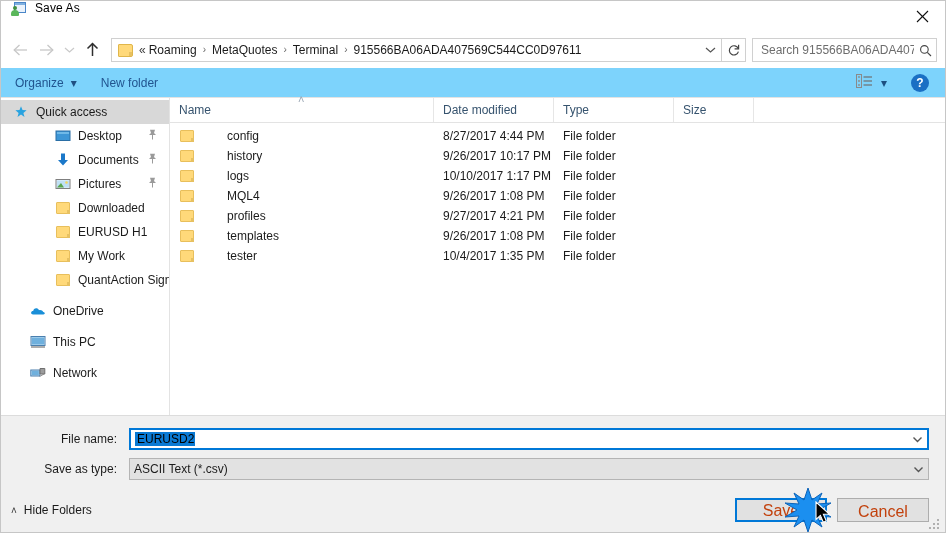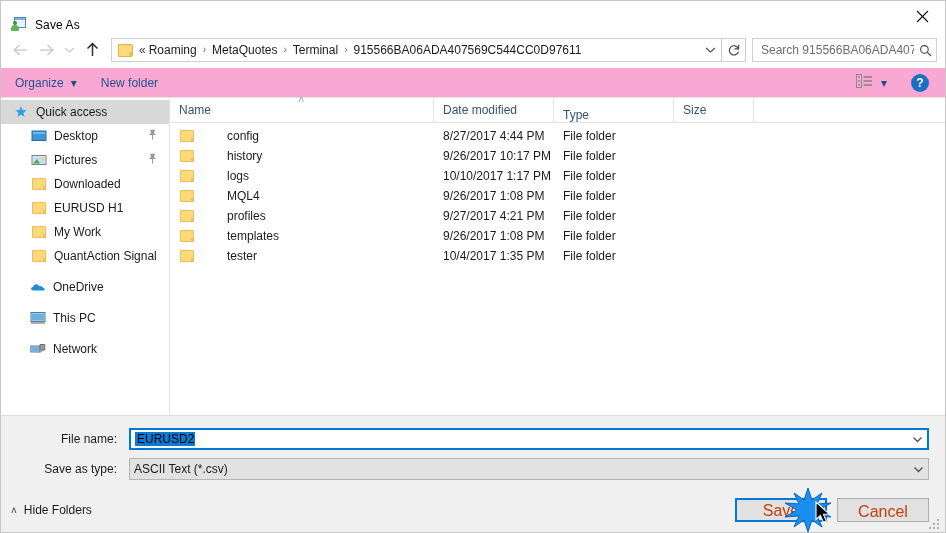--- a/index.html
+++ b/index.html
@@ -23,21 +23,21 @@
     display: flex;
     flex-direction: column;
   }
 
   
   .titlebar {
     height: 31px;
     flex: 0 0 31px;
     background: #ffffff;
     display: flex;
-    align-items: flex-end;
+    align-items: flex-start;
     position: relative;
   }
   .title-icon {
     width: 16px; height: 16px;
     margin-left: 10px; margin-right: 8px;
     position: relative;
   }
   .title-icon .win {
     position: absolute; left: 3px; top: 1px;
     width: 12px; height: 11px;
@@ -179,21 +179,21 @@
     display: flex; align-items: center; justify-content: center;
     flex: 0 0 auto;
   }
 
   
   .cmdbar {
     height: 30px;
     flex: 0 0 30px;
     display: flex;
     align-items: center;
-    background: #f9a8d4;
+    background: #7dd3fc;
     border-bottom: 1px solid #e3e3e3;
     padding: 0 10px 0 14px;
     box-sizing: border-box;
   }
   .cmd-item {
     font-size: 12px;
     color: #21548f;
     display: flex;
     align-items: center;
     margin-right: 24px;
@@ -238,21 +238,21 @@
   }
   .nav-item {
     height: 24px;
     display: flex;
     align-items: center;
     padding-left: 12px;
     box-sizing: border-box;
     position: relative;
   }
   .nav-item.selected { background: #d8d8d8; }
-  .nav-item.indent { padding-left: 30px; }
+  .nav-item.indent { padding-left: 30px; margin-left: 24px; }
   .nav-item.group { padding-left: 29px; margin-top: 7px; }
   .nav-label {
     font-size: 12px;
     color: #1b1b1b;
     margin-left: 7px;
     white-space: nowrap;
     overflow: hidden;
   }
   .nav-ico {
     width: 16px; height: 16px;
@@ -303,21 +303,21 @@
     color: #36536e;
     display: flex;
     align-items: center;
     padding-left: 9px;
     box-sizing: border-box;
     border-right: 1px solid #e6e6e6;
     position: relative;
   }
   .colh.name { width: 264px; flex: 0 0 264px; }
   .colh.date { width: 120px; flex: 0 0 120px; }
-  .colh.type { width: 120px; flex: 0 0 120px; align-items: flex-end; }
+  .colh.type { width: 120px; flex: 0 0 120px; }
   .colh.size { width: 80px;  flex: 0 0 80px; }
   .sort-caret {
     position: absolute;
     left: 128px; top: -5px;
     color: #9aa7b4;
     font-size: 11px;
   }
   .rows { flex: 1 1 auto; overflow: hidden; padding-top: 3px; }
   .row {
     height: 20px;
@@ -594,20 +594,34 @@
         </span>
         <span class="nav-label">Desktop</span>
         <span class="pin">
           <svg width="9" height="11" viewBox="0 0 9 11">
             <path d="M2 0.8 L7 0.8 L6 4 L8 6 L1 6 L3 4 Z" fill="#9a9a9a"></path>
             <line x1="4.5" y1="6" x2="4.5" y2="10.5" stroke="#9a9a9a" stroke-width="1"></line>
           </svg>
         </span>
       </div>
 
+      <div class="nav-item indent">
+        <span class="nav-ico">
+          <svg width="16" height="16" viewBox="0 0 16 16">
+            <path d="M6 1.5 L10 1.5 L10 8 L13 8 L8 13.6 L3 8 L6 8 Z" fill="#1b78c9"></path>
+          </svg>
+        </span>
+        <span class="nav-label">Documents</span>
+        <span class="pin">
+          <svg width="9" height="11" viewBox="0 0 9 11">
+            <path d="M2 0.8 L7 0.8 L6 4 L8 6 L1 6 L3 4 Z" fill="#9a9a9a"></path>
+            <line x1="4.5" y1="6" x2="4.5" y2="10.5" stroke="#9a9a9a" stroke-width="1"></line>
+          </svg>
+        </span>
+      </div>
 
       <div class="nav-item indent">
         <span class="nav-ico">
           <svg width="16" height="16" viewBox="0 0 16 16">
             <rect x="1" y="3.5" width="14" height="9" fill="#e8f3fb" stroke="#7f7f7f"></rect>
             <rect x="2" y="4.5" width="12" height="7" fill="#bfe0f5"></rect>
             <path d="M2 11.5 L6 7 L9 11.5 Z" fill="#5aa64e"></path>
             <circle cx="11.5" cy="6.5" r="1.3" fill="#f2d45c"></circle>
           </svg>
         </span>

